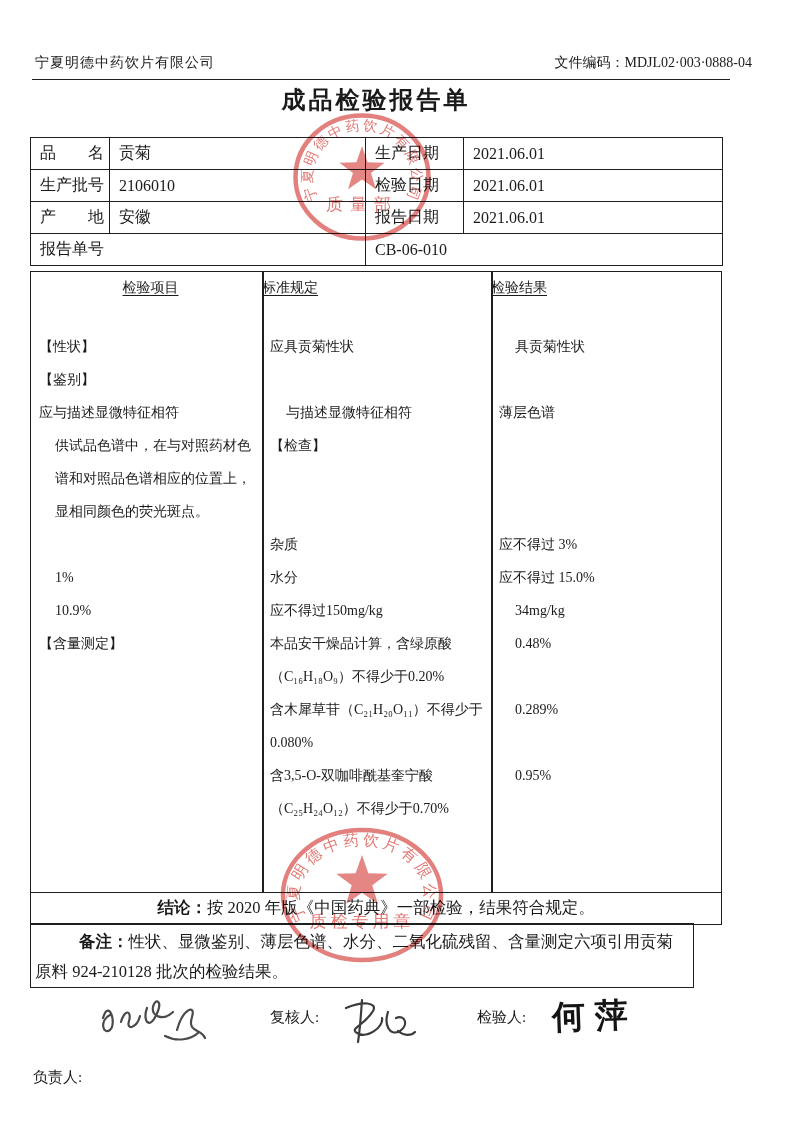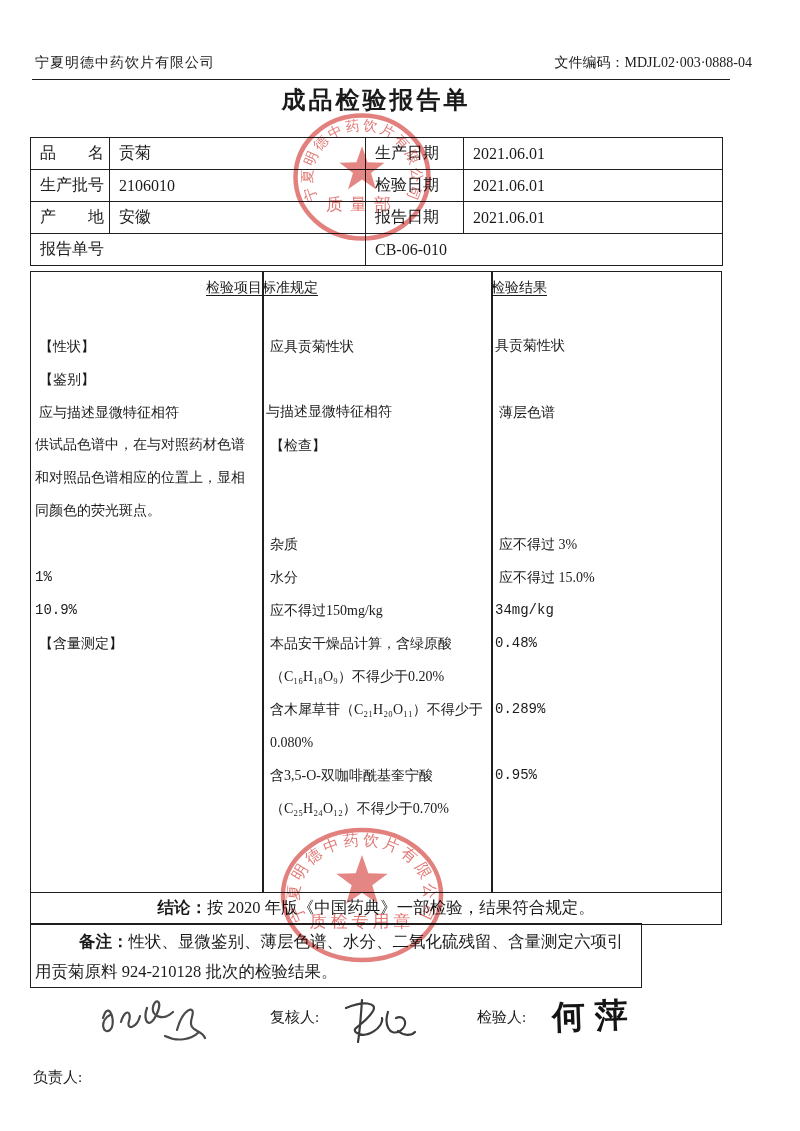--- a/index.html
+++ b/index.html
@@ -18,29 +18,29 @@
   table.info td{border:1.6px solid #1f1f1f;height:31px;padding:0 0 0 9px;
                 white-space:nowrap;overflow:hidden;}
   
   .mainbox{left:30px;top:271px;width:692px;height:622px;
            border:1.6px solid #1f1f1f;box-sizing:border-box;}
   .vline{position:absolute;top:0;bottom:0;width:1.6px;background:#1f1f1f;}
   .vl1{left:231px;} .vl2{left:460px;}
   .maingrid{position:absolute;left:0;top:0;width:689px;
             display:grid;grid-template-columns:231px 229px 229px;font-size:14px;}
   .c-head{height:58px;padding-top:6px;box-sizing:border-box;text-align:left;line-height:20px;}
-  .c-head.first{text-align:right;padding-left:8px;}
+  .c-head.first{text-align:center;padding-left:8px;}
   .u{text-decoration:underline;text-underline-offset:3px;}
   .c-item{padding:0 4px 0 8px;line-height:33px;}
   .c-std{padding:0 5px 0 8px;line-height:33px;}
-  .c-res{padding:0 5px 0 4px;line-height:33px;font-family:Liberation Mono, monospace;}
+  .c-res{padding:0 5px 0 24px;line-height:33px;}
   
   .concl{left:30px;top:892px;width:692px;height:33px;border:1.6px solid #1f1f1f;
          box-sizing:border-box;text-align:center;line-height:30px;font-size:16.5px;}
-  .remark{left:30px;top:923px;width:612px;height:65px;border:1.6px solid #1f1f1f;
+  .remark{left:30px;top:923px;width:664px;height:65px;border:1.6px solid #1f1f1f;
           box-sizing:border-box;padding:3px 8px 0 4px;font-size:16.5px;line-height:30px;
           text-indent:44px;}
   .blb{font-weight:bold;}
   
   .sig-label{font-size:15px;}
   .sig3-name{font-size:33px;font-weight:600;letter-spacing:10px;
              transform:rotate(-2deg);display:inline-block;color:#141414;}
   
   .stamp{position:absolute;mix-blend-mode:multiply;pointer-events:none;}
 </style>

